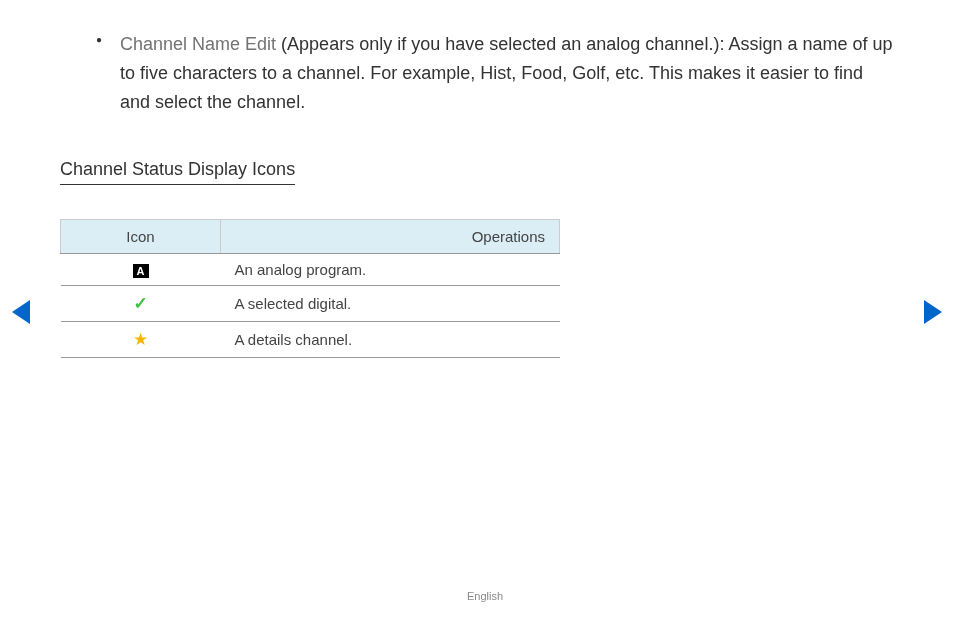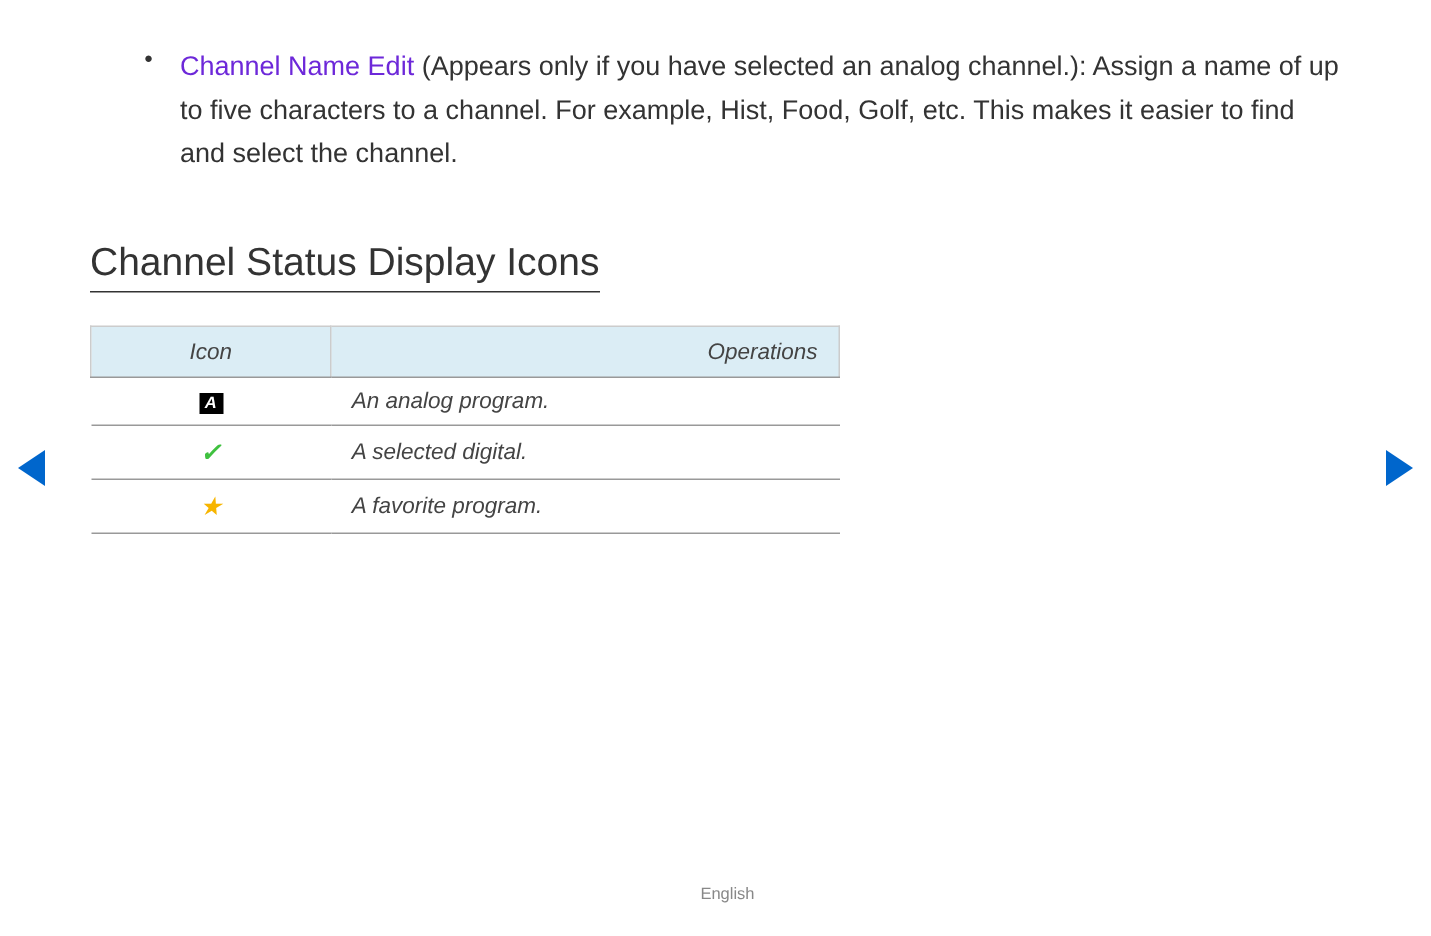--- a/index.html
+++ b/index.html
@@ -29,42 +29,41 @@
     }
     .bullet-item::before {
       content: "●";
       position: absolute;
       left: -24px;
       top: 2px;
       font-size: 10px;
       color: #333;
     }
     .highlight {
-      color: #6d28d9;
+      color: #737373;
       font-weight: 500;
     }
     .section-title {
-      font-size: 26px;
+      font-size: 18px;
       font-weight: 500;
       color: #333;
       margin-top: 25px;
-      margin-bottom: 2px;
+      margin-bottom: 14px;
       border-bottom: 1px solid #333;
       display: inline-block;
       padding-bottom: 4px;
     }
     .table-wrap {
       margin-top: 20px;
       width: 500px;
     }
     table {
       border-collapse: collapse;
       width: 100%;
       font-size: 15px;
-      font-style: italic;
     }
     th {
       background: #dbedf5;
       color: #444;
       font-weight: 400;
       text-align: right;
       padding: 8px 14px;
       border: 1px solid #ccc;
       border-bottom: 1px solid #999;
     }
@@ -154,21 +153,21 @@
         <tr>
           <td><span class="icon-a">A</span></td>
           <td>An analog program.</td>
         </tr>
         <tr>
           <td><span class="icon-check">✓</span></td>
           <td>A selected digital.</td>
         </tr>
         <tr>
           <td><span class="icon-star">★</span></td>
-          <td>A favorite program.</td>
+          <td>A details channel.</td>
         </tr>
       </tbody>
     </table>
   </div>
 </div>
 
 <div class="nav-arrow nav-left"></div>
 <div class="nav-arrow nav-right"></div>
 
 <div class="footer-lang">English</div>

